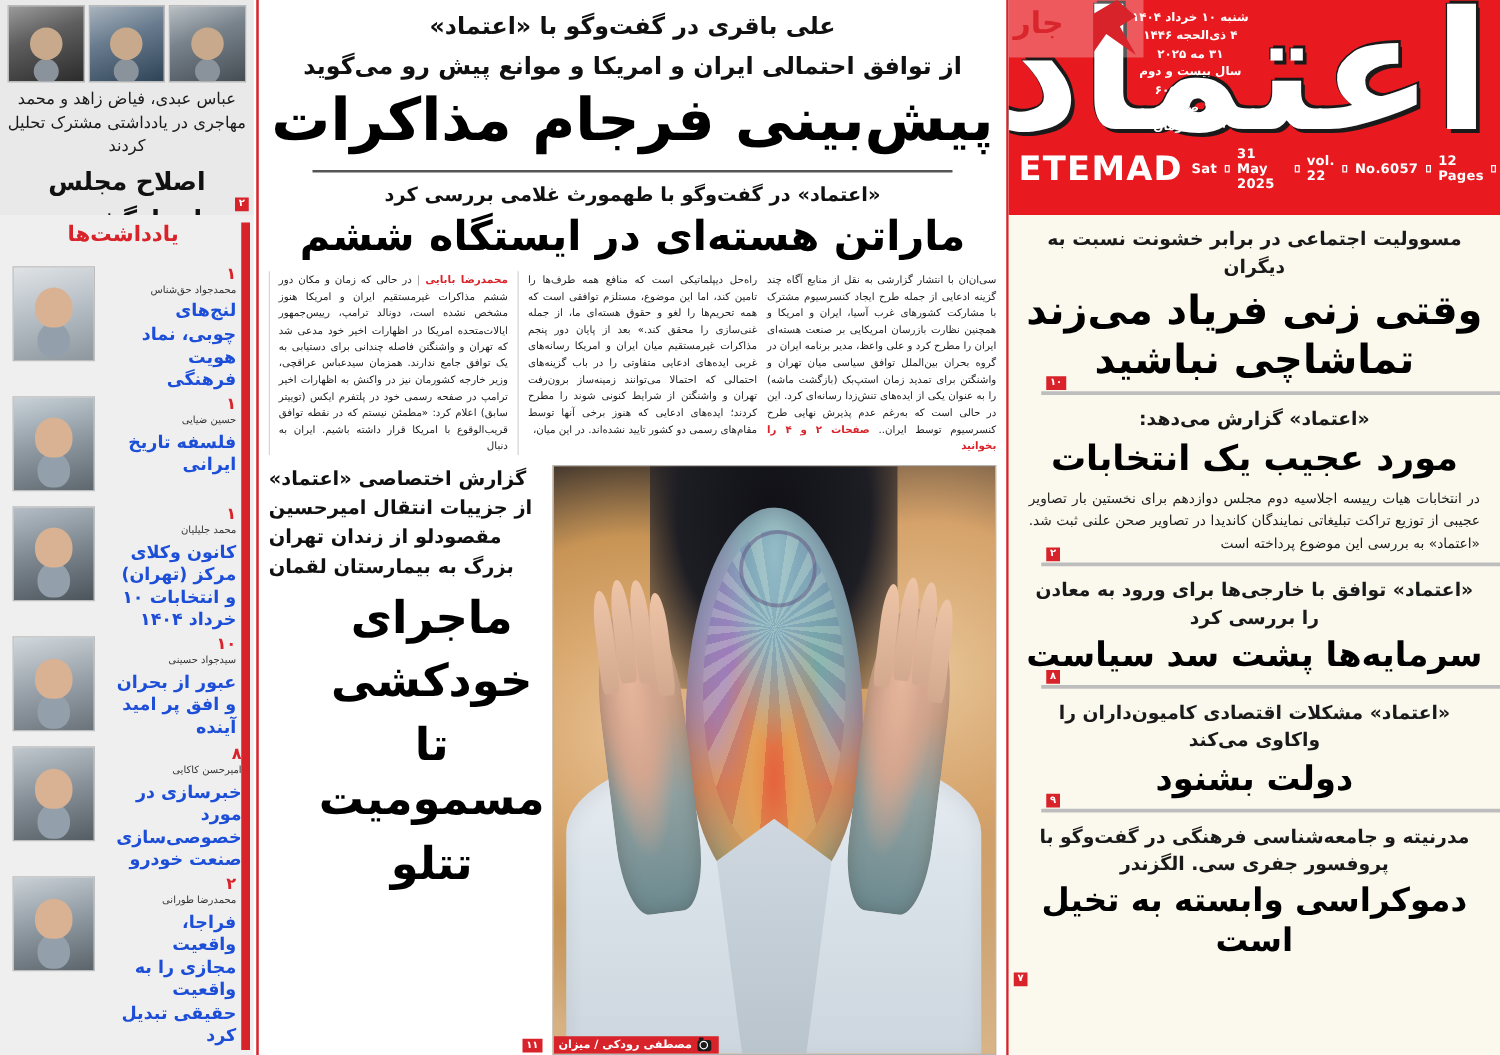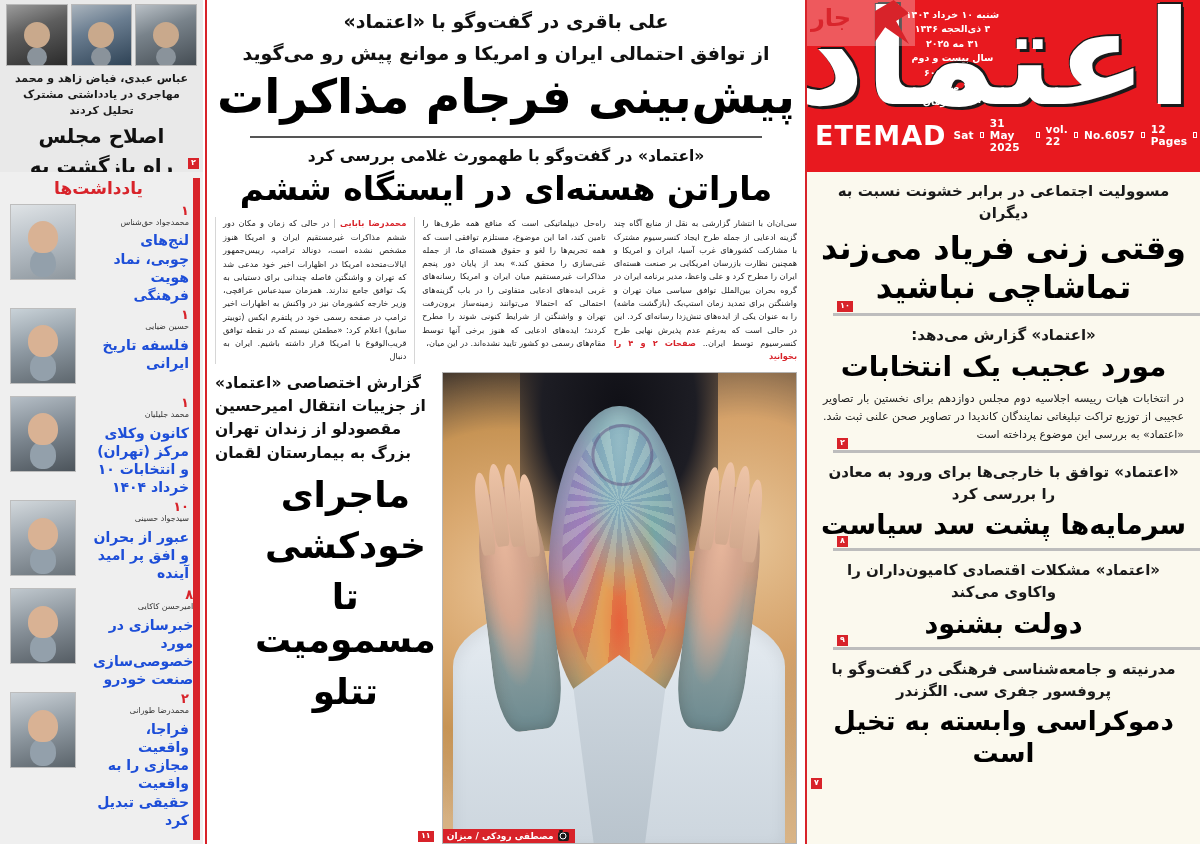--- a/index.html
+++ b/index.html
@@ -54,25 +54,25 @@
     width: 26px; height: 26px;
     border-radius: 50%;
     background: #c9a98c;
     box-shadow: 0 22px 0 -3px #8a939b;
   }
   .sb-photo.p1 { background: linear-gradient(160deg,#b9c0c6,#79838b 40%,#454d54); }
   .sb-photo.p2 { background: linear-gradient(160deg,#aab4bd,#6a7d90 40%,#2f4356); }
   .sb-photo.p3 { background: linear-gradient(160deg,#9b9b9b,#5e5e5e 40%,#2b2b2b); }
   .sb-kicker {
     text-align: center;
-    font-size: 11px;
+    font-size: 13px;
     line-height: 1.45;
     color: #1a1a1a;
     margin-top: 5px;
-    font-weight: 700;
+    font-weight: 400;
   }
   .sb-head {
     text-align: center;
     font-size: 20px;
     font-weight: bold;
     line-height: 1.25;
     color: #111;
     margin-top: 5px;
     letter-spacing: -0.3px;
   }
@@ -101,21 +101,21 @@
     position: absolute;
     right: 3px; top: 6px; bottom: 4px;
     width: 7px;
     background: #d8232a;
   }
   .sb-notes-title {
     color: #d8232a;
     font-size: 17px;
     font-weight: bold;
     text-align: center;
-    margin-bottom: 4px;
+    margin-bottom: 13px;
     padding-right: 8px;
   }
   .note {
     display: flex;
     flex-direction: row-reverse;
     align-items: flex-start;
     gap: 5px;
     padding: 2px 6px 2px 0;
     min-height: 88px;
   }

